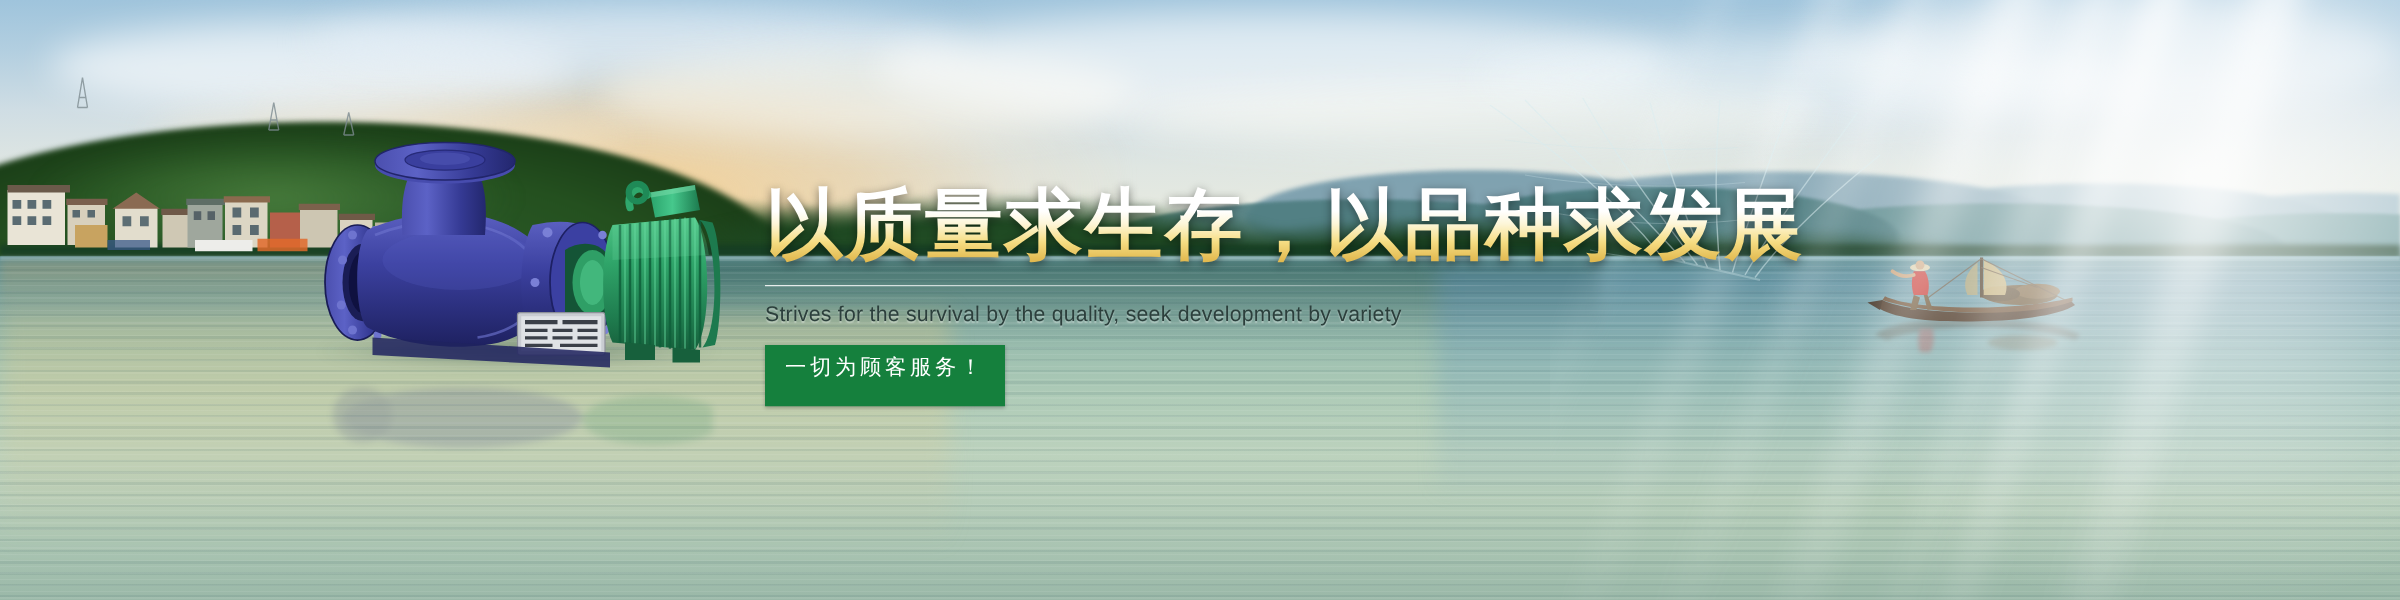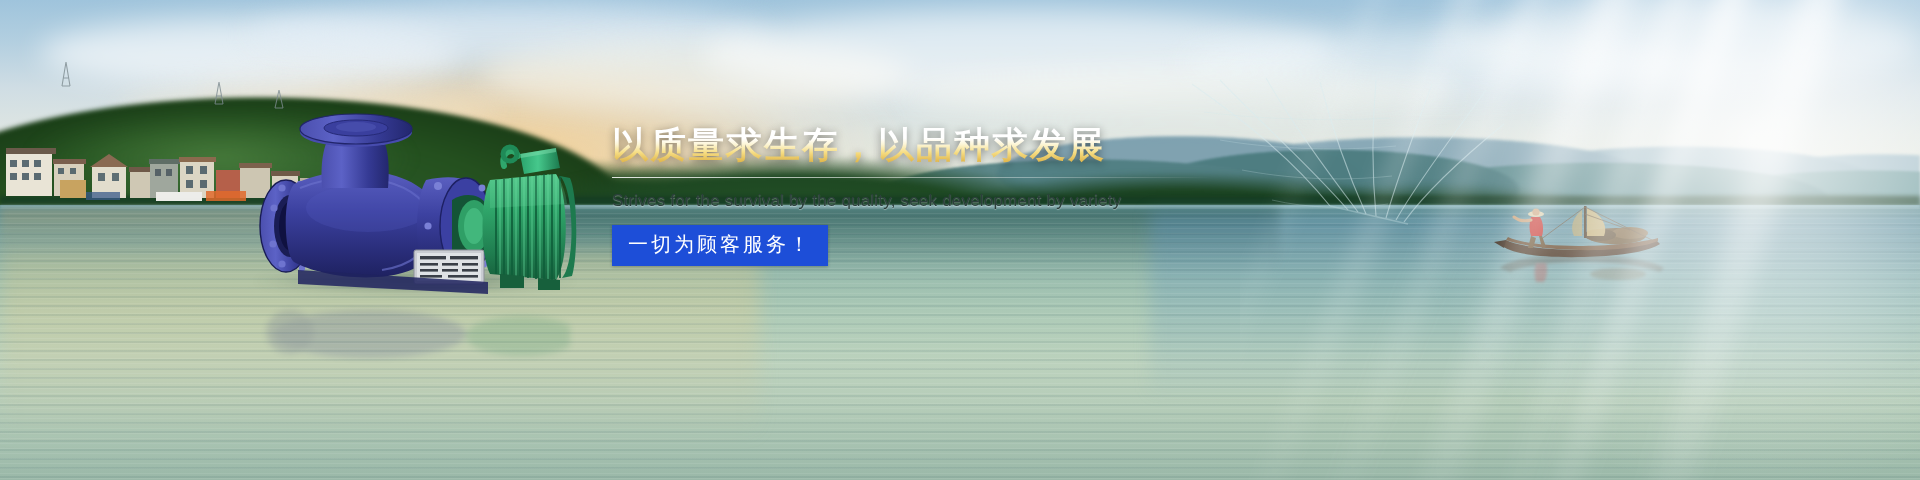--- a/index.html
+++ b/index.html
@@ -196,43 +196,44 @@
   .pump-shadow{
     position:absolute;left:250px;top:268px;width:330px;height:26px;
     background:radial-gradient(ellipse at center, rgba(20,50,45,.40), rgba(20,50,45,0) 70%);
     filter:blur(5px);
   }
 
   
   .copy{position:absolute;left:612px;top:124px;width:1000px;}
 
   .headline{
-    font-size:36px;line-height:1.18;font-weight:700;letter-spacing:2px;
+    font-size:62px;line-height:1.18;font-weight:700;letter-spacing:2px;
     background:linear-gradient(to bottom,
       #ffffff 0%, #ffffff 34%, #fdf6d8 48%, #f6dd83 68%, #e9c košt 69%, #e4bd55 86%, #d9ad3d 100%);
     background:linear-gradient(to bottom,
       #ffffff 0%, #ffffff 34%, #fdf6d8 48%, #f6dd83 68%, #e4bd55 86%, #d9ad3d 100%);
     -webkit-background-clip:text;background-clip:text;
     -webkit-text-fill-color:transparent;color:transparent;
     text-shadow:none;
     filter:drop-shadow(0 2px 4px rgba(0,0,0,.45));
     white-space:nowrap;
+    margin-top:20px;
   }
   .rule{
     margin-top:11px;width:600px;height:1px;
     background:linear-gradient(to right, rgba(255,255,255,.85), rgba(255,255,255,.35) 70%, rgba(255,255,255,0));
   }
   .subline{
     margin-top:13px;font-size:17px;letter-spacing:.2px;color:#2c3f3c;
     text-shadow:0 1px 1px rgba(255,255,255,.35);white-space:nowrap;
   }
   .badge{
-    display:inline-block;margin-top:14px;background:#1d4ed8;
-    color:#ffffff;font-size:20px;letter-spacing:3px;
-    padding:6px 16px 8px 16px;white-space:nowrap;
+    display:inline-block;margin-top:14px;background:#15803d;
+    color:#ffffff;font-size:17px;letter-spacing:3px;
+    padding:6px 16px 20px 16px;white-space:nowrap;
     box-shadow:0 1px 3px rgba(0,0,0,.25);
   }
 </style>
 </head>
 <body>
 
 <div class="banner">
 
   <div class="sky"></div>
   <div class="sky-warm"></div>

